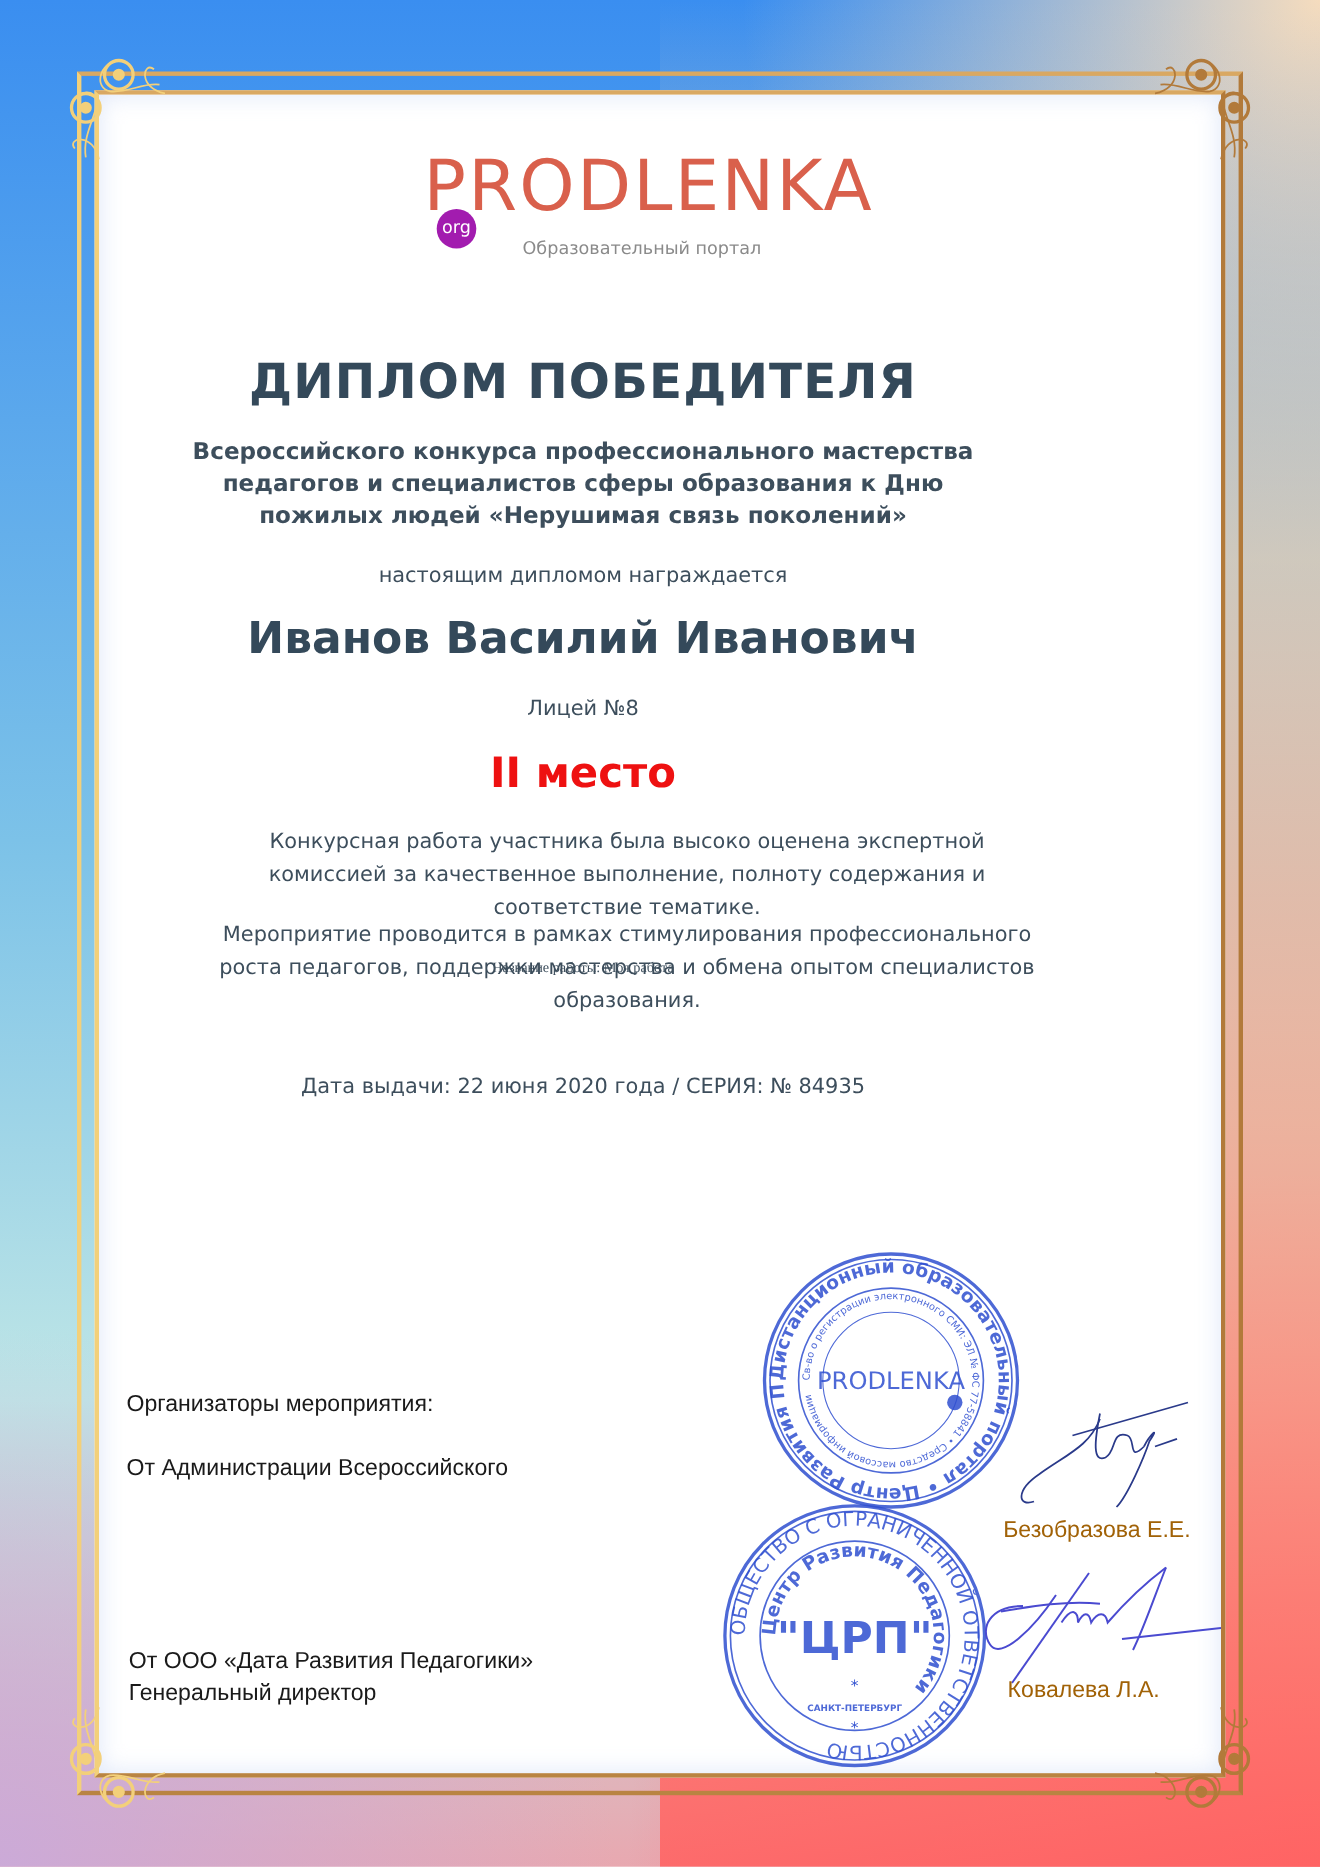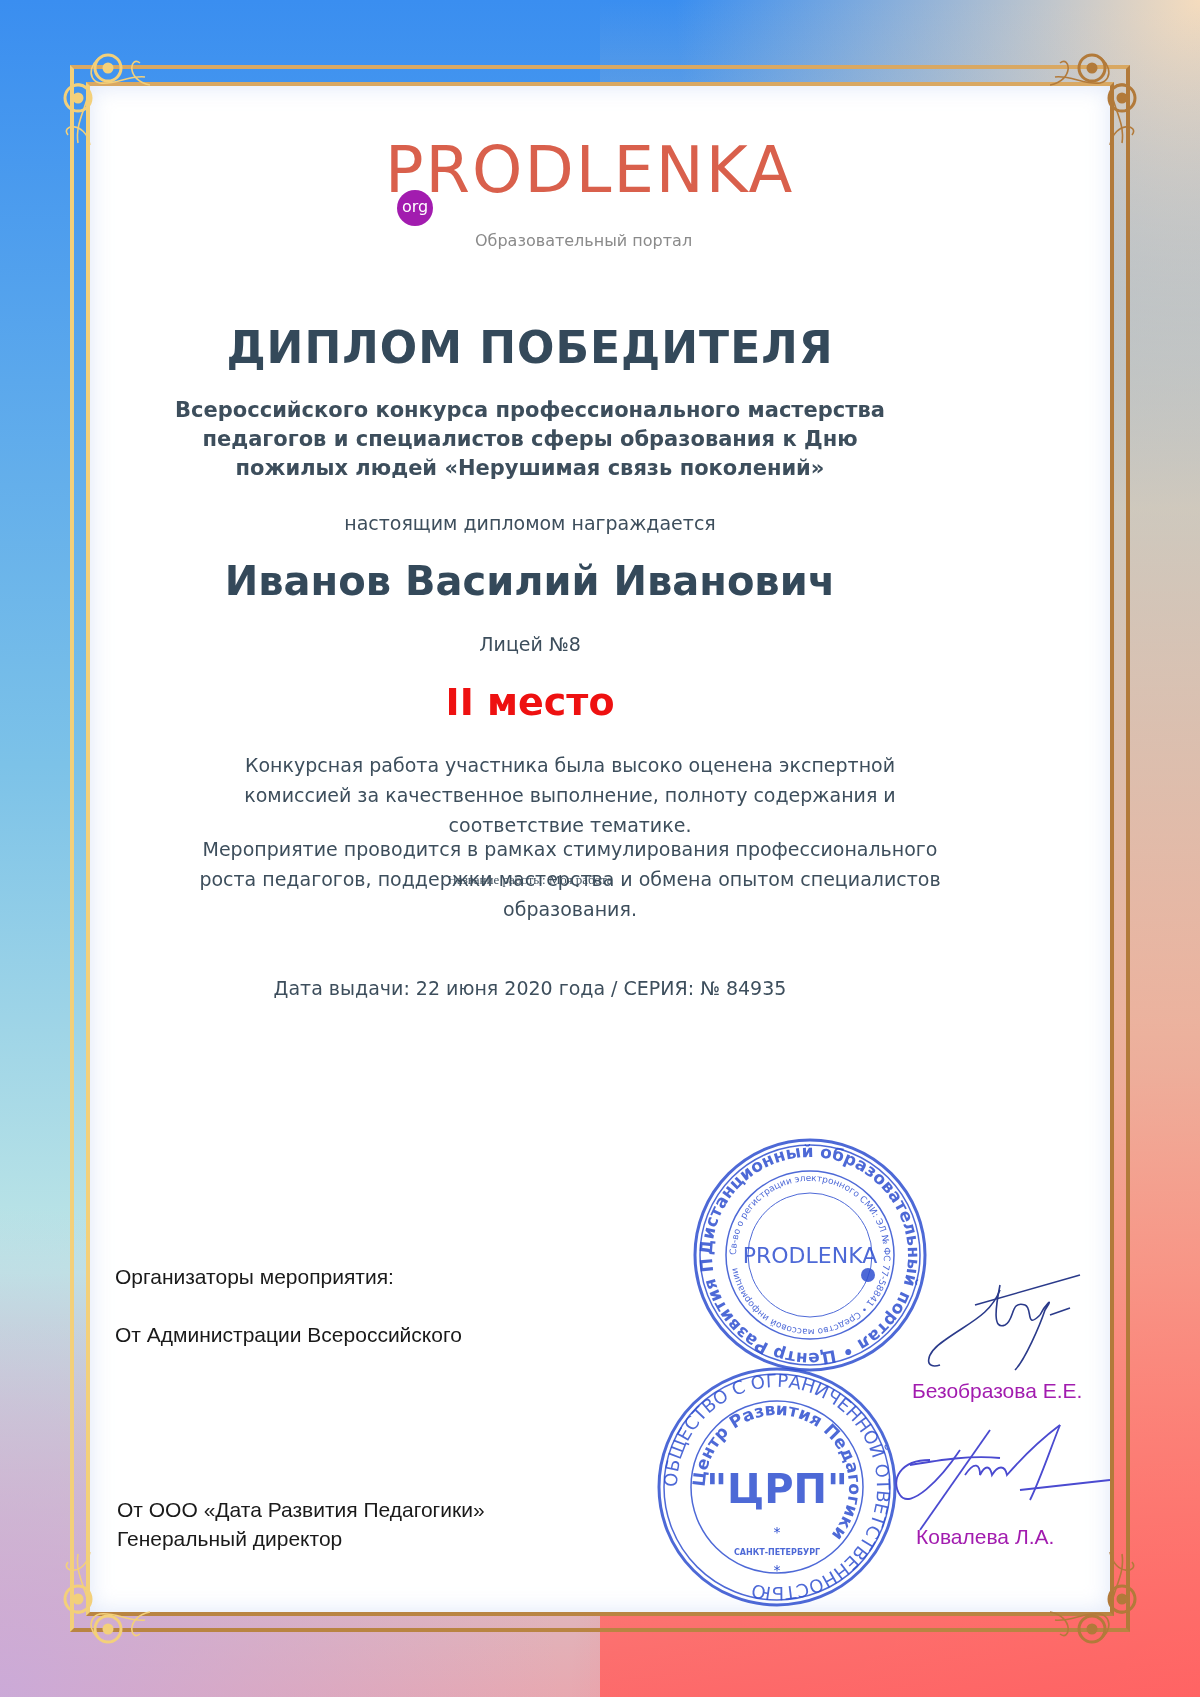--- a/index.html
+++ b/index.html
@@ -42,21 +42,21 @@
     .corner.bl { left:30px; bottom:25px; transform:scaleY(-1); }
     .corner.br { right:30px; bottom:25px; transform:scale(-1,-1); }
 
     .logo { position:absolute; left:385px; top:138px; width:450px; height:110px; }
     .logo-word {
       position:absolute; left:0; top:0;
       font-family:"DejaVu Sans", sans-serif; font-weight:normal;
       font-size:64px; letter-spacing:2px; color:#d9604c; line-height:64px;
     }
     .logo-sub {
-      position:absolute; left:90px; top:78px; font-size:16px; color:#8a8a8a;margin-top:15px;
+      position:absolute; left:90px; top:78px; font-size:16px; color:#8a8a8a;
     }
     .logo-org {
       position:absolute; left:397px; top:190px; width:36px; height:36px; border-radius:50%;
       background:#a21caf; color:#fff; font-size:16px; text-align:center; line-height:34px;
     }
 
     .center { position:absolute; left:90px; width:880px; text-align:center; color:#34495a; }
     .title { top:322px; font-size:44px; font-weight:bold; letter-spacing:1px; color:#34495a; }
     .subtitle { top:396px; font-size:21px; font-weight:bold; line-height:29px; padding:0 80px; box-sizing:border-box; color:#3d4e5c; }
     .awarded { top:512px; font-size:19px; color:#3d4e5c; }
@@ -66,21 +66,21 @@
     .para { font-size:19px; line-height:30px; color:#3d4e5c; padding:0 60px; box-sizing:border-box;margin-left:40px; }
     .para1 { top:750px; }
     .para2 { top:834px; }
     .workname { top:872px; font-size:13px; color:#3d4e5c;font-family:Liberation Serif, serif; }
     .issue { top:977px; font-size:19px; color:#3d4e5c; }
 
     .org { position:absolute; font-family:"Liberation Sans", sans-serif; font-size:21px; color:#1a1a1a; line-height:29px; }
     .org-head { left:115px; top:1262px; }
     .org-admin { left:115px; top:1320px; }
     .org-crp { left:117px; top:1495px; }
-    .signer { position:absolute; font-family:"Liberation Sans", sans-serif; font-size:21px; color:#a21caf; }
+    .signer { position:absolute; font-family:"Liberation Sans", sans-serif; font-size:21px; color:#a16207; }
     .signer1 { left:912px; top:1379px; }
     .signer2 { left:916px; top:1525px; }
 
     .stamp { position:absolute; }
     .stamp1 { left:690px; top:1135px; width:240px; height:240px; }
     .stamp2 { left:655px; top:1365px; width:245px; height:245px; }
     .sig { position:absolute; }
     .sig1 { left:915px; top:1270px; width:170px; height:110px; }
     .sig2 { left:880px; top:1420px; width:230px; height:120px; }
   </style>

